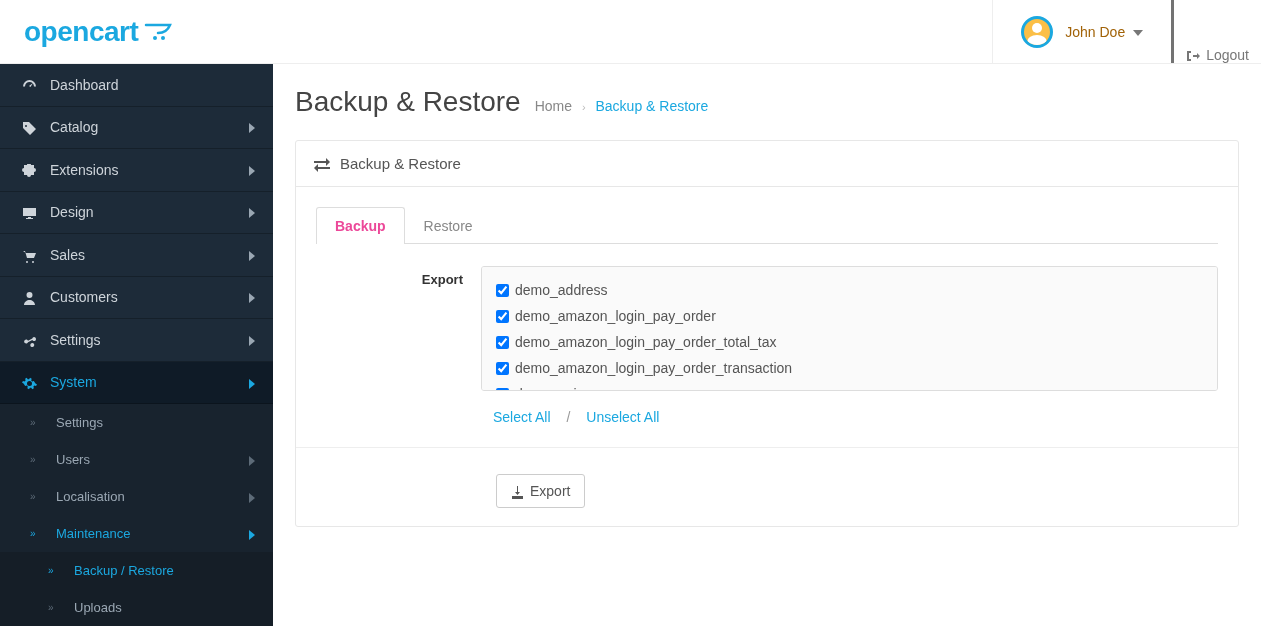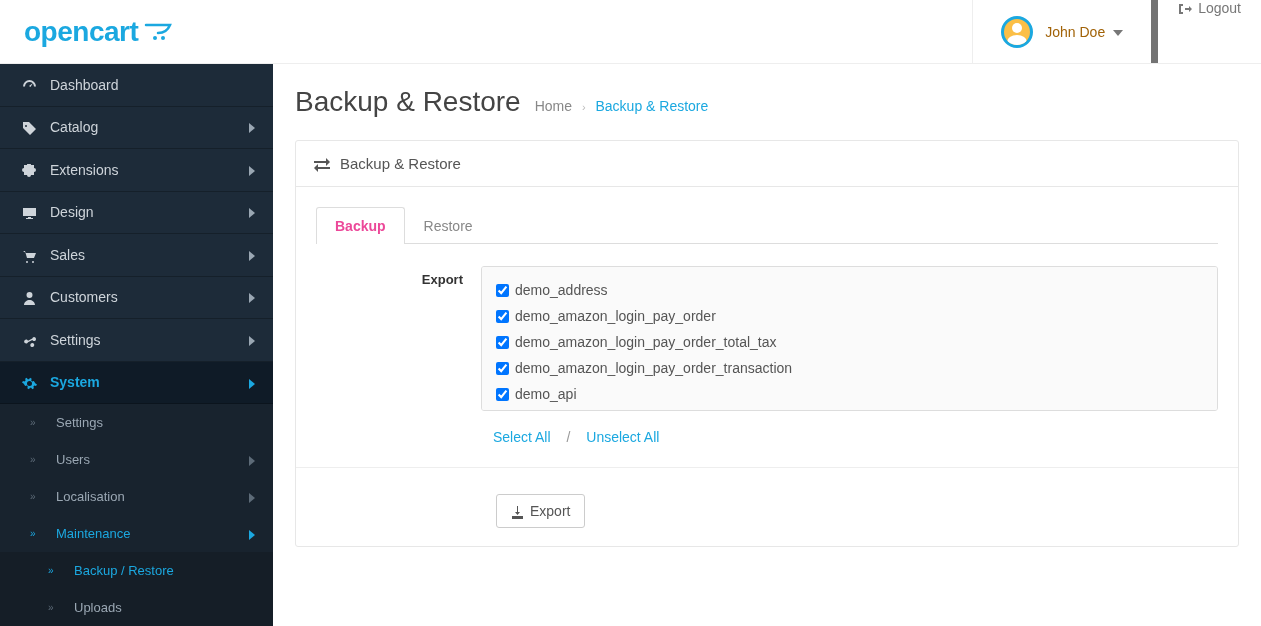--- a/index.html
+++ b/index.html
@@ -10,34 +10,34 @@
   .header { height: 64px; display: flex; align-items: center; justify-content: space-between; border-bottom: 1px solid #eee; background: #fff; }
   .logo { display: flex; align-items: center; padding-left: 24px; height: 100%; width: 235px; }
   .logo-text { font-size: 28px; font-weight: 700; color: #1ba8e0; letter-spacing: -0.5px; }
   .logo-cart { margin-left: 6px; color: #1ba8e0; }
   .header-right { display: flex; align-items: stretch; height: 100%; }
   .user-block { display: flex; align-items: center; padding: 0 28px; border-left: 1px solid #eee; cursor: pointer; color: #a16207; }
   .avatar { width: 32px; height: 32px; border-radius: 50%; background: #fbbf47; border: 3px solid #1ba8e0; margin-right: 12px; position: relative; overflow: hidden; }
   .avatar::before { content: ""; position: absolute; top: 4px; left: 50%; transform: translateX(-50%); width: 10px; height: 10px; border-radius: 50%; background: #fff; }
   .avatar::after { content: ""; position: absolute; bottom: -4px; left: 50%; transform: translateX(-50%); width: 20px; height: 14px; border-radius: 50% 50% 0 0; background: #fff; }
   .caret-down { margin-left: 8px; }
-  .logout-block { display: flex; align-items: flex-start; padding: 0 20px; border-left: 7px solid #737373; cursor: pointer; color: #777; }
+  .logout-block { display: flex; align-items: flex-end; padding: 0 12px; border-left: 3px solid #737373; cursor: pointer; color: #777; }
   .logout-block .icon { margin-right: 6px; }
 
   
   .body-wrap { display: flex; height: calc(100% - 64px); }
   .sidebar { width: 273px; background: #1d2b39; color: #ced4da; overflow-y: auto; flex-shrink: 0; }
   .content { flex: 1; background: #fff; overflow-y: auto; padding: 22px 22px 22px 22px; }
 
   
   .nav-item { display: flex; align-items: center; padding: 12px 18px; color: #ced4da; cursor: pointer; font-size: 14px; }
   .nav-item.top { border-bottom: 1px solid rgba(0,0,0,0.25); }
   .nav-item .nav-icon { width: 22px; text-align: center; margin-right: 10px; font-size: 15px; }
   .nav-item .chev { margin-left: auto; font-size: 11px; color: #9aa7b3; }
-  .nav-item.active-top { background: #0f1b27; color: #1ba8e0; font-weight: bold; }
+  .nav-item.active-top { background: #0f1b27; color: #1ba8e0; }
   .nav-item.active-top .nav-icon, .nav-item.active-top .chev { color: #1ba8e0; }
   .sub-group { background: #18232e; }
   .sub-item { display: flex; align-items: center; padding: 11px 18px 11px 30px; color: #9aa7b3; cursor: pointer; font-size: 13px; }
   .sub-item .sub-icon { width: 16px; margin-right: 10px; font-size: 10px; color: #5d6b78; }
   .sub-item .chev { margin-left: auto; font-size: 11px; color: #5d6b78; }
   .sub-item.active { color: #1ba8e0; }
   .sub-item.active .sub-icon, .sub-item.active .chev { color: #1ba8e0; }
   .sub2-wrap { background: #151e27; }
   .sub2-item { display: flex; align-items: center; padding: 11px 18px 11px 48px; color: #9aa7b3; cursor: pointer; font-size: 13px; }
   .sub2-item .sub-icon { width: 16px; margin-right: 10px; font-size: 10px; color: #5d6b78; }
@@ -61,21 +61,21 @@
   
   .tabs { display: flex; border-bottom: 1px solid #ddd; margin-bottom: 22px; }
   .tab { padding: 10px 18px; border: 1px solid transparent; border-bottom: none; margin-bottom: -1px; color: #888; cursor: pointer; border-radius: 3px 3px 0 0; font-size: 14px; }
   .tab.active { border-color: #ddd; background: #fff; color: #ec4899; font-weight: 700; }
 
   
   .form-row { display: flex; margin-bottom: 18px; }
   .form-label { width: 165px; text-align: right; padding-right: 18px; font-weight: 700; color: #333; padding-top: 6px; font-size: 13px; }
   .form-control-wrap { flex: 1; }
 
-  .well { border: 1px solid #ddd; border-radius: 3px; background: #fafafa; height: 145px; overflow-y: scroll; padding: 10px 14px; }
+  .well { border: 1px solid #ddd; border-radius: 3px; background: #fafafa; height: 125px; overflow-y: scroll; padding: 10px 14px; }
   .check-line { display: flex; align-items: center; padding: 5px 0; color: #555; font-size: 14px; }
   .check-line input { margin-right: 6px; }
 
   .select-links { padding: 4px 12px; font-size: 14px; }
   .select-links a { color: #1ba8e0; text-decoration: none; cursor: pointer; }
   .select-links .divider { margin: 0 12px; color: #999; }
 
   .export-btn { display: inline-flex; align-items: center; padding: 8px 14px; border: 1px solid #ccc; background: #fff; border-radius: 3px; cursor: pointer; color: #555; font-size: 14px; margin-top: 8px; }
   .export-btn .icon { margin-right: 6px; }
 

